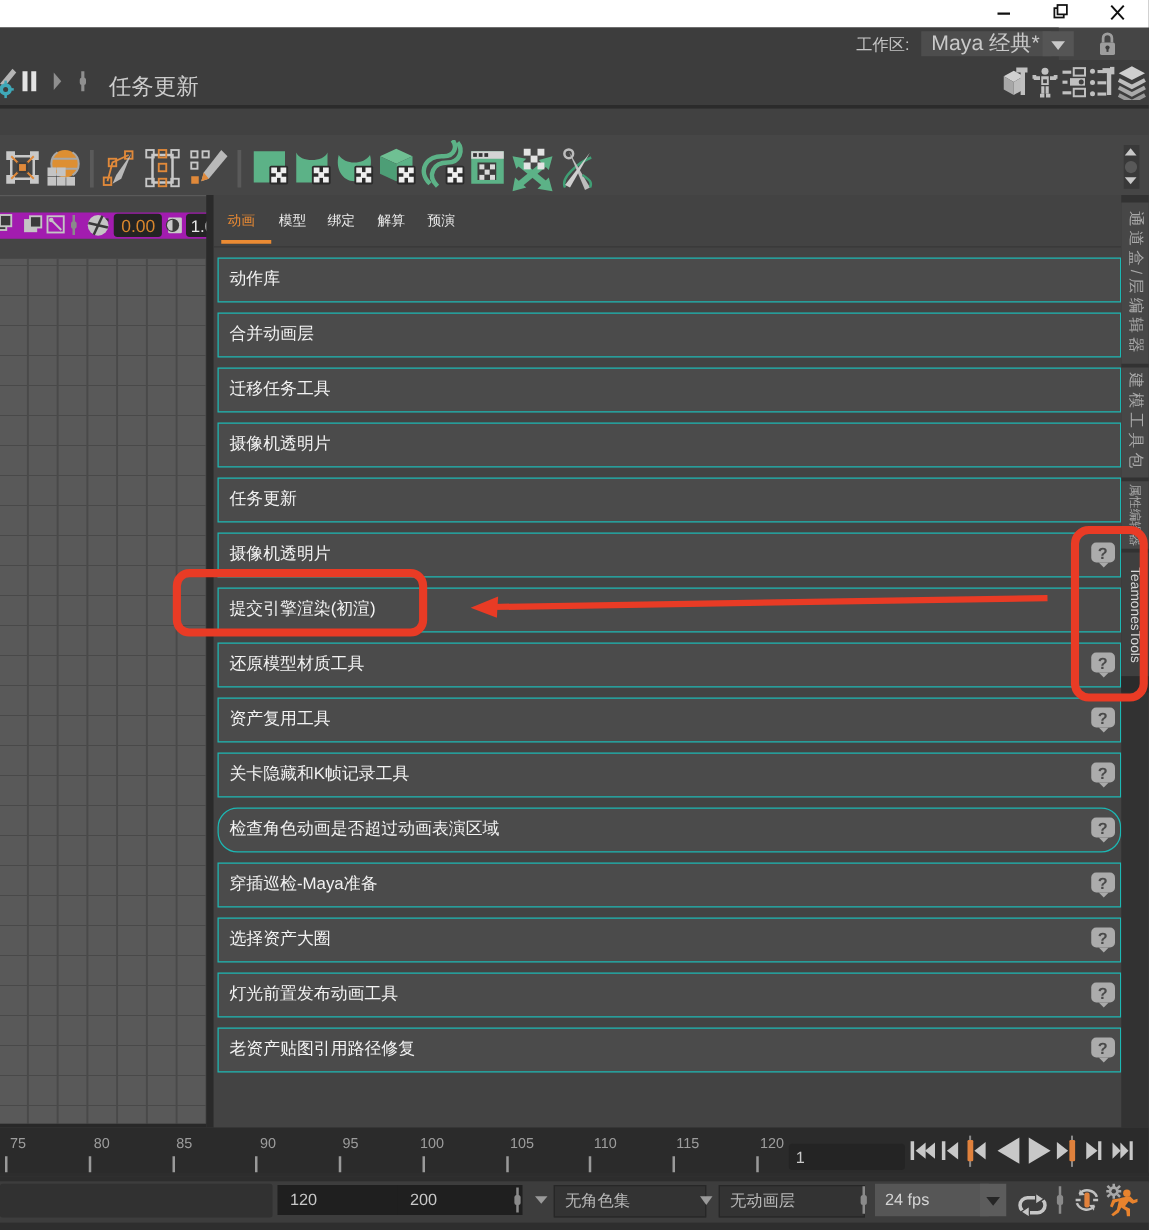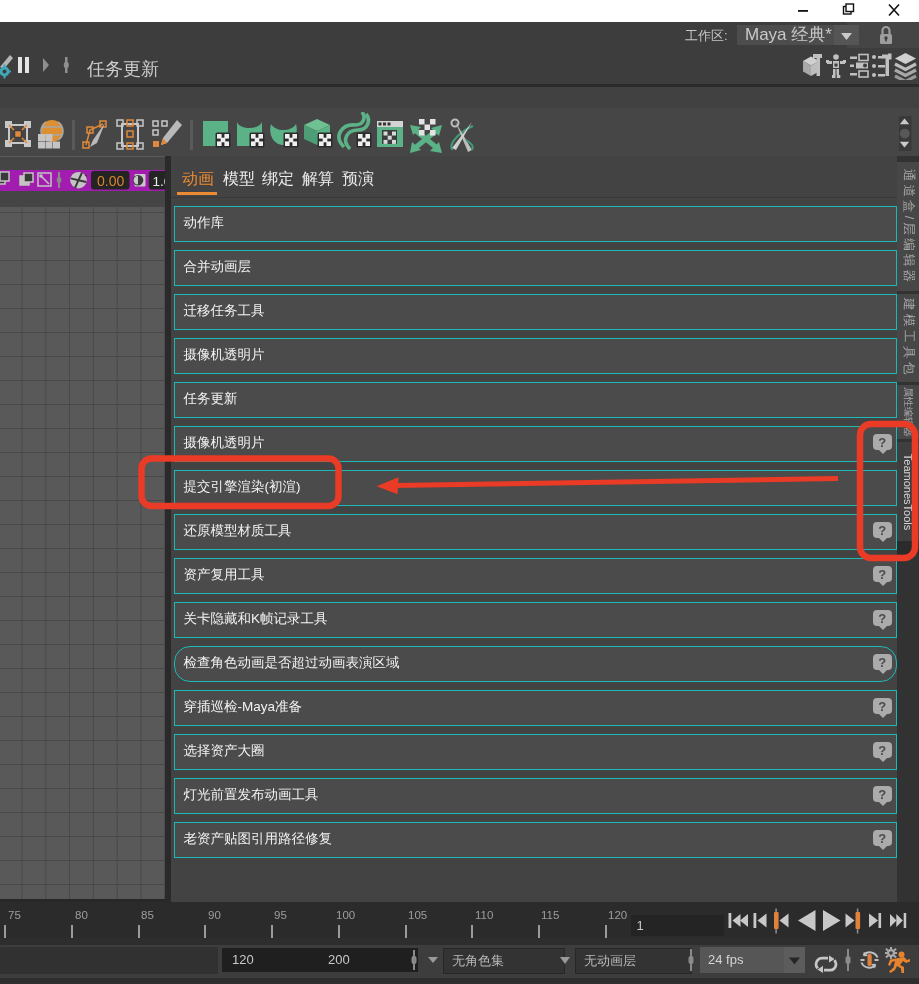--- a/index.html
+++ b/index.html
@@ -21,21 +21,21 @@
                      linear-gradient(90deg,#494949 1.2px,transparent 1.2px);
     background-size:23.8px 24px;background-position:-2.3px 5px;}
   #vborder{left:165px;top:156px;width:6px;height:746px;background:#2a2a2a;}
   #panel{left:171px;top:156px;width:726px;height:746px;background:#434343;}
   #sidebar{left:897px;top:156px;width:22px;height:746px;background:#323232;}
   
   #timeline{left:0;top:902px;width:919px;height:39px;background:#2b2b2b;}
   #statusbar{left:0;top:941px;width:919px;height:37px;background:#3d3d3d;}
   #bottomstrip{left:0;top:978px;width:919px;height:6px;background:#2e2e2e;}
   
-  .tab{top:13px;font-size:16px;color:#ececec;}
+  .tab{top:13px;font-size:11px;color:#ececec;}
   .tab.active{color:#ec8b33;}
   #tabline{left:0;top:41px;width:726px;height:1px;background:#383838;}
   #tabunderline{left:6px;top:36px;width:40px;height:3px;background:#ec8b33;}
   
   .btn{left:2.5px;width:723px;height:35.5px;box-sizing:border-box;background:#4b4b4b;border:1.5px solid #1cb8b4;
        color:#f2f2f2;font-size:13.5px;line-height:32.5px;padding-left:9px;}
   .help{position:absolute;right:4px;top:7px;width:18.5px;height:16px;background:#ababab;border-radius:4px;
         text-align:center;line-height:17px;font-size:13px;font-weight:bold;color:#4a4a4a;padding-left:0;}
   .help::before{content:"?";}
   .help::after{content:"";position:absolute;left:5.5px;top:15.5px;border-left:4px solid transparent;

